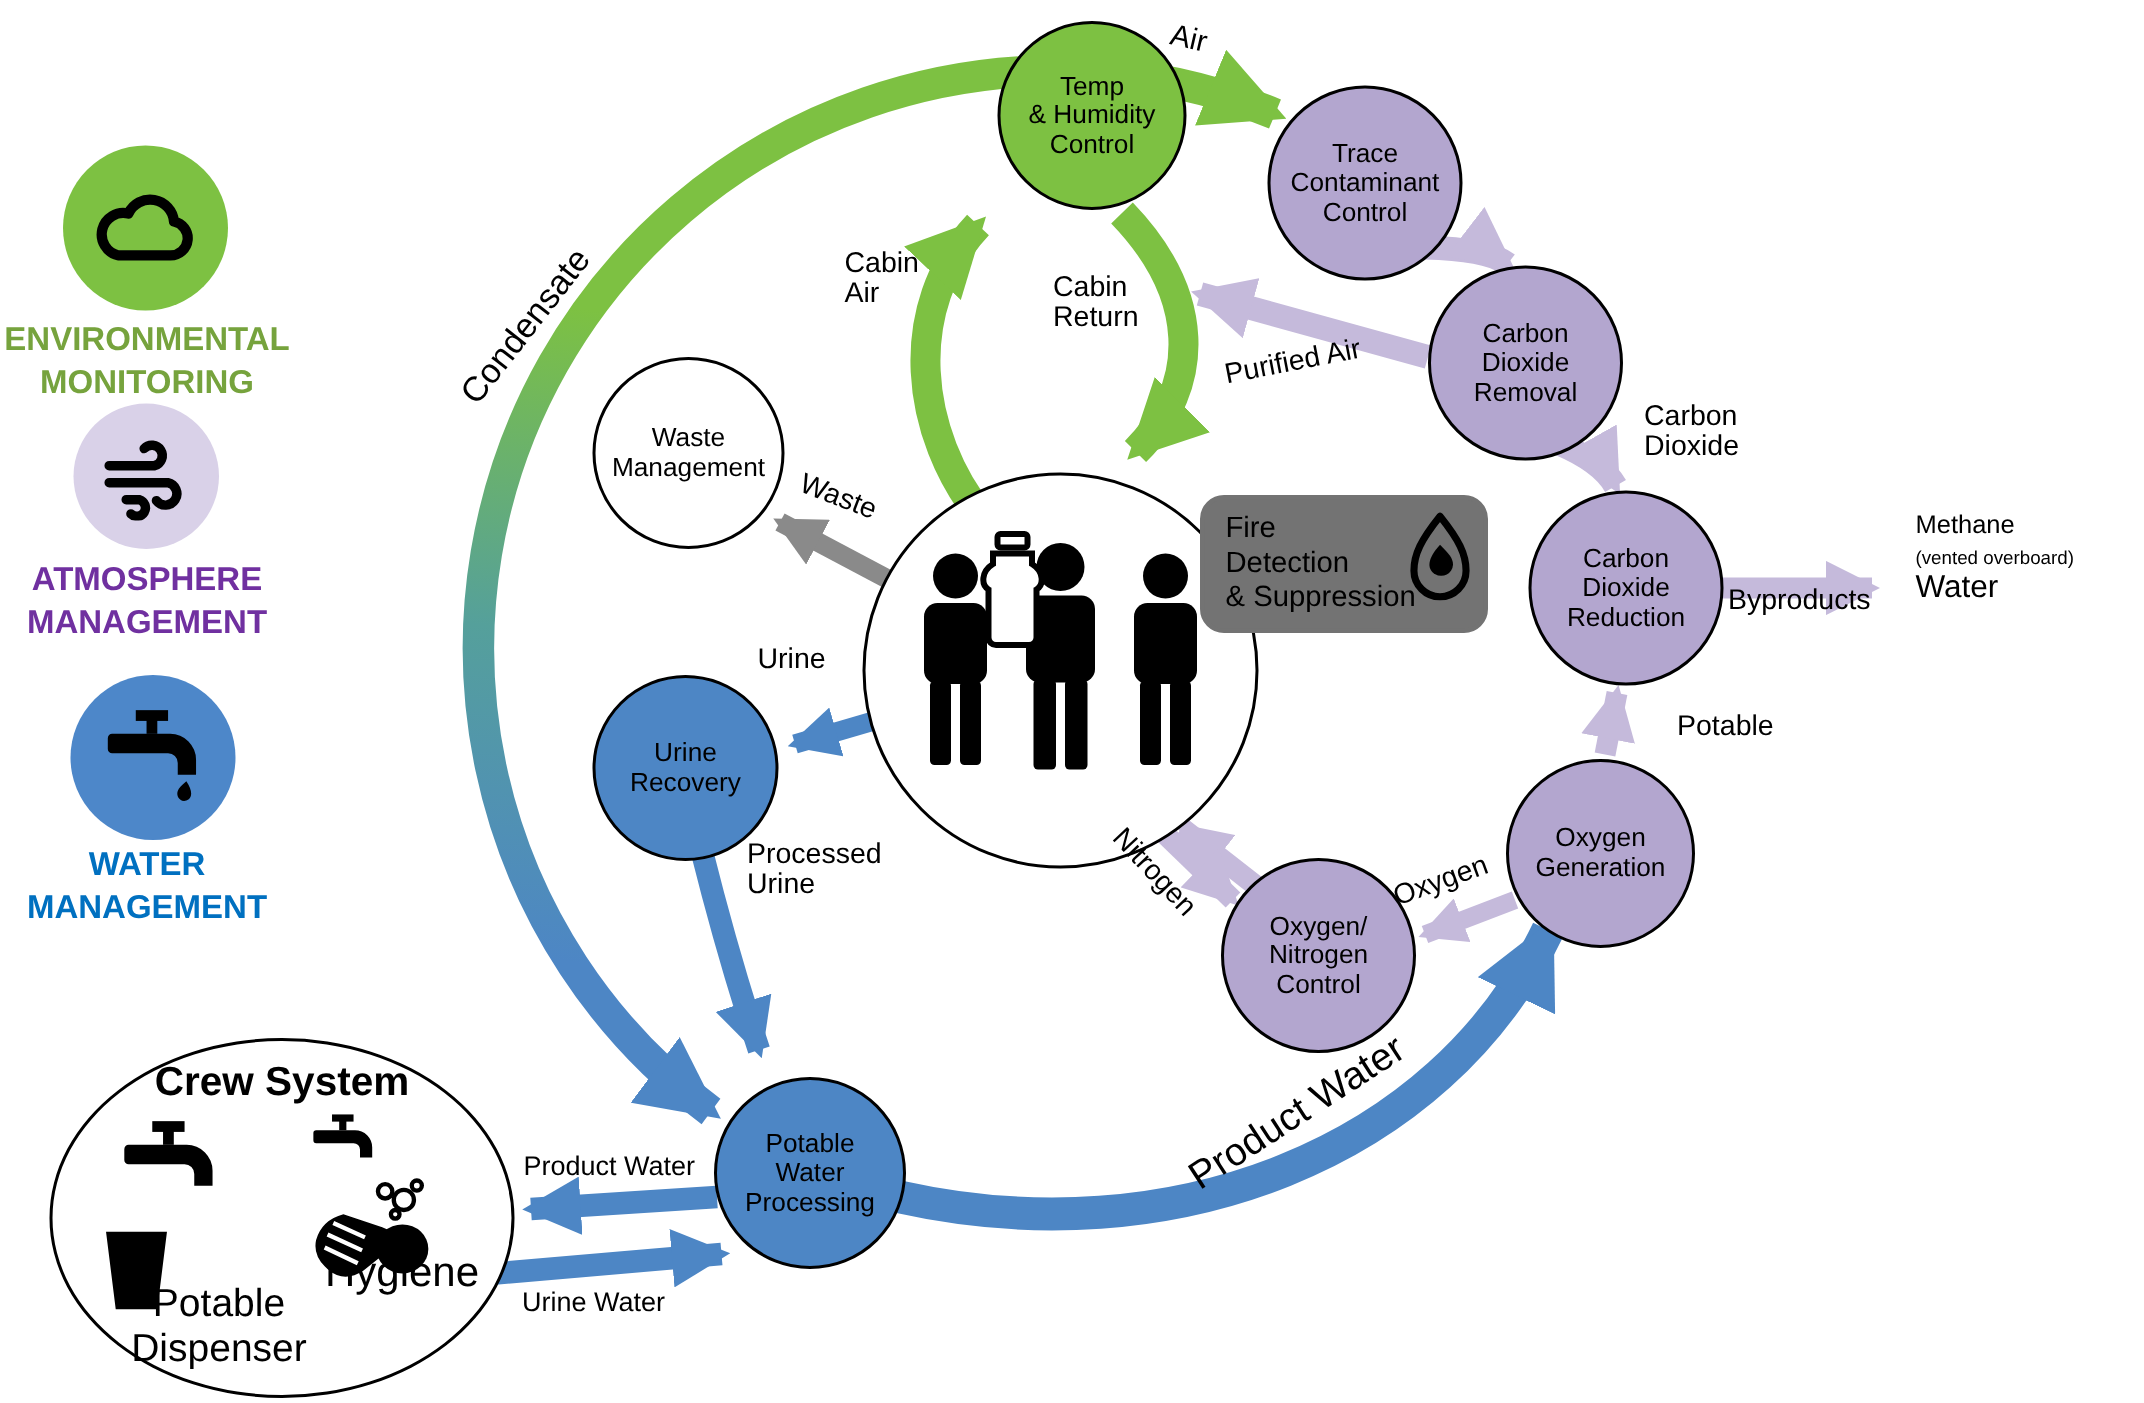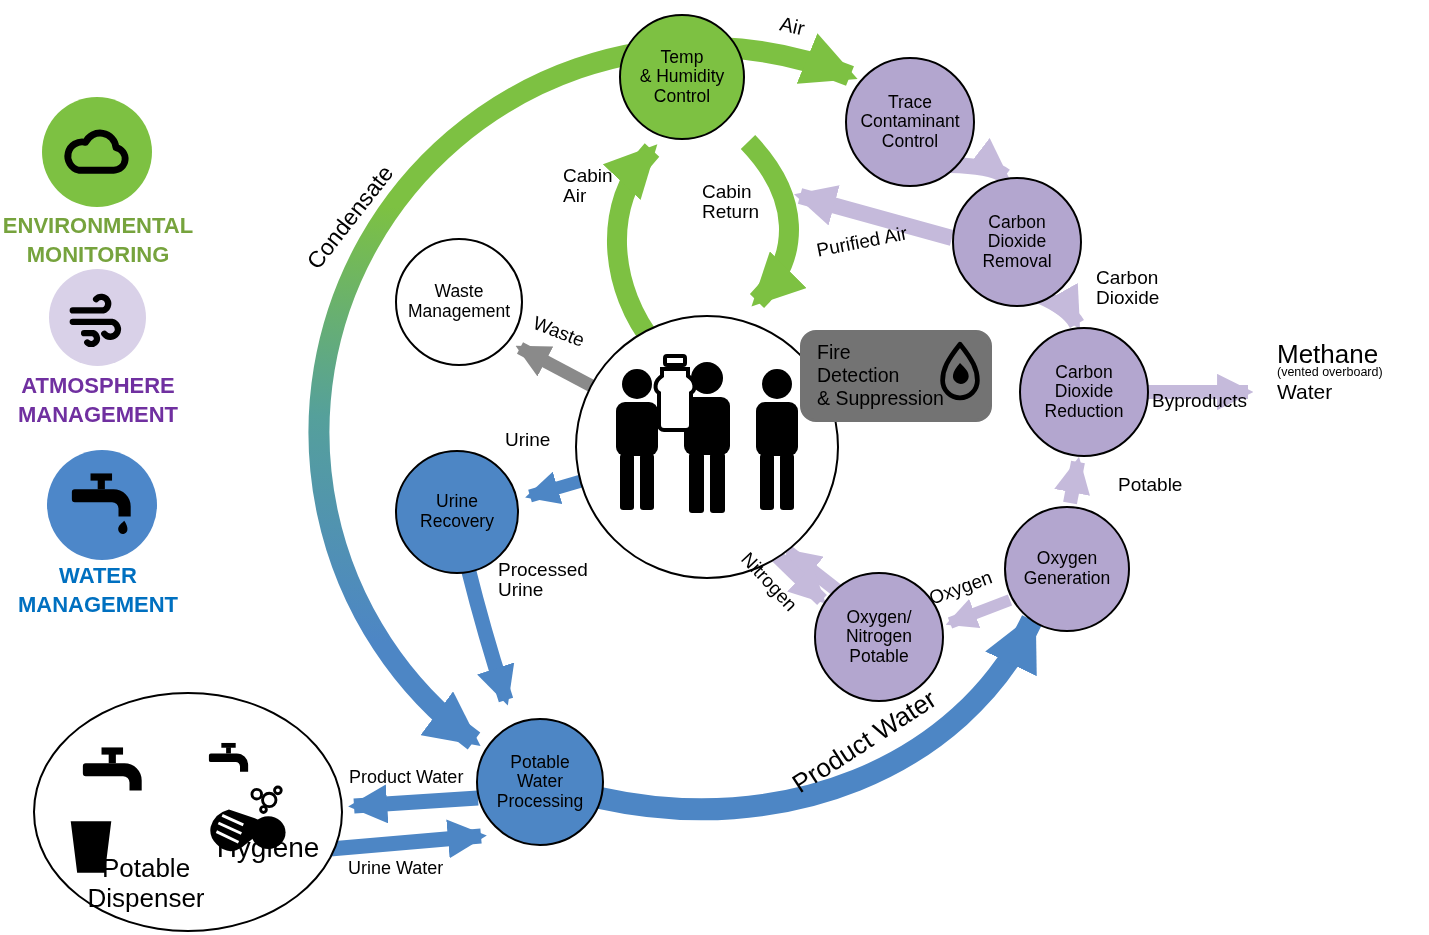--- a/index.html
+++ b/index.html
@@ -99,21 +99,21 @@
     <svg width="72" height="66" viewBox="0 0 100 92">
       <rect x="34" y="2" width="30" height="10" fill="#000"></rect>
       <rect x="44" y="11" width="10" height="13" fill="#000"></rect>
       <path d="M12 24 h54 a24 24 0 0 1 24 24 v14 h-17 v-11 a9 9 0 0 0 -9 -9 h-52 a4 4 0 0 1 -4 -4 v-10 a4 4 0 0 1 4 -4 z" fill="#000"></path>
       <path d="M81 68 c6 9 6 16 0 18 c-6 2 -11 -5 -7 -11 c2 -3 4 -4 7 -7 z" fill="#000"></path>
     </svg>
   </div>
   <div class="cat-label" style="top:562px;color:#0070c0;">WATER
 MANAGEMENT</div>
 
-  <div class="node green" style="left:619px;top:14px;width:122px;height:122px;">
+  <div class="node green" style="left:665px;top:14px;width:122px;height:122px;">
     <span class="ml">Temp
 &amp; Humidity
 Control</span>
     </div>
 
   <div class="node purple" style="left:845px;top:57px;width:126px;height:126px;">
     <span class="ml">Trace
 Contaminant
 Control</span>
     </div>
@@ -131,21 +131,21 @@
     </div>
 
   <div class="node purple" style="left:1004px;top:506px;width:122px;height:122px;">
     <span class="ml">Oxygen
 Generation</span>
     </div>
 
   <div class="node purple" style="left:814px;top:572px;width:126px;height:126px;">
     <span class="ml">Oxygen/
 Nitrogen
-Potable</span>
+Control</span>
     </div>
 
   <div class="node bluefill" style="left:395px;top:450px;width:120px;height:120px;">
     <span class="ml">Urine
 Recovery</span>
     </div>
 
   <div class="node bluefill" style="left:476px;top:718px;width:124px;height:124px;">
     <span class="ml">Potable
 Water
@@ -188,20 +188,21 @@
     <div class="fire-text">Fire
 Detection
 &amp; Suppression</div>
     <svg style="position:absolute;right:6px;top:8px;" width="46" height="60" viewBox="0 0 56 76">
       <path d="M28 4 C44 24 50 36 50 50 a22 22 0 0 1 -44 0 C6 36 12 24 28 4 z" fill="none" stroke="#000" stroke-width="6" stroke-linejoin="round"></path>
       <path d="M28 28 c-10 11 -12 20 -4 25 a10 10 0 0 0 15 -8 c0 -6 -4 -10 -11 -17 z" fill="#000"></path>
     </svg>
   </div>
 
   <div class="ellipse" style="left:33px;top:692px;width:306px;height:236px;">
+    <div class="cs-title">Crew System</div>
     <svg class="icon" style="left:38px;top:52px;" width="80" height="66" viewBox="0 0 100 92">
       <rect x="34" y="2" width="30" height="10" fill="#000"></rect>
       <rect x="44" y="11" width="10" height="13" fill="#000"></rect>
       <path d="M12 24 h54 a24 24 0 0 1 24 24 v14 h-17 v-11 a9 9 0 0 0 -9 -9 h-52 a4 4 0 0 1 -4 -4 v-10 a4 4 0 0 1 4 -4 z" fill="#000"></path>
     </svg>
     <svg class="icon" style="left:32px;top:124px;" width="48" height="58" viewBox="0 0 52 60">
       <path d="M4 2 h44 l-7 56 h-30 z" fill="#000"></path>
     </svg>
     <svg class="icon" style="left:168px;top:48px;" width="52" height="44" viewBox="0 0 100 92">
       <rect x="34" y="2" width="30" height="10" fill="#000"></rect>
@@ -223,21 +224,21 @@
   </div>
 
   <div class="flow rot" style="left:780px;top:16px;transform:rotate(13deg);font-size:20px;">Air</div>
   <div class="flow" style="left:563px;top:166px;">Cabin
 Air</div>
   <div class="flow" style="left:702px;top:182px;">Cabin
 Return</div>
   <div class="flow rot" style="left:816px;top:232px;transform:rotate(-11deg);">Purified Air</div>
   <div class="flow" style="left:1096px;top:268px;">Carbon
 Dioxide</div>
-  <div class="flow" style="left:1277px;top:341px;font-size:26px;">Methane</div>
+  <div class="flow" style="left:1277px;top:341px;font-size:17px;">Methane</div>
   <div class="flow" style="left:1277px;top:366px;font-size:12.5px;">(vented overboard)</div>
   <div class="flow" style="left:1277px;top:381px;font-size:21px;">Water</div>
   <div class="flow" style="left:1152px;top:391px;">Byproducts</div>
   <div class="flow" style="left:1118px;top:475px;">Potable</div>
   <div class="flow rot" style="left:928px;top:578px;transform:rotate(-20deg);">Oxygen</div>
   <div class="flow rot" style="left:733px;top:572px;transform:rotate(47deg);">Nitrogen</div>
   <div class="flow rot" style="left:288px;top:205px;transform:rotate(-52deg);font-size:23px;">Condensate</div>
   <div class="flow rot" style="left:532px;top:322px;transform:rotate(21deg);">Waste</div>
   <div class="flow" style="left:505px;top:430px;">Urine</div>
   <div class="flow" style="left:498px;top:560px;">Processed

